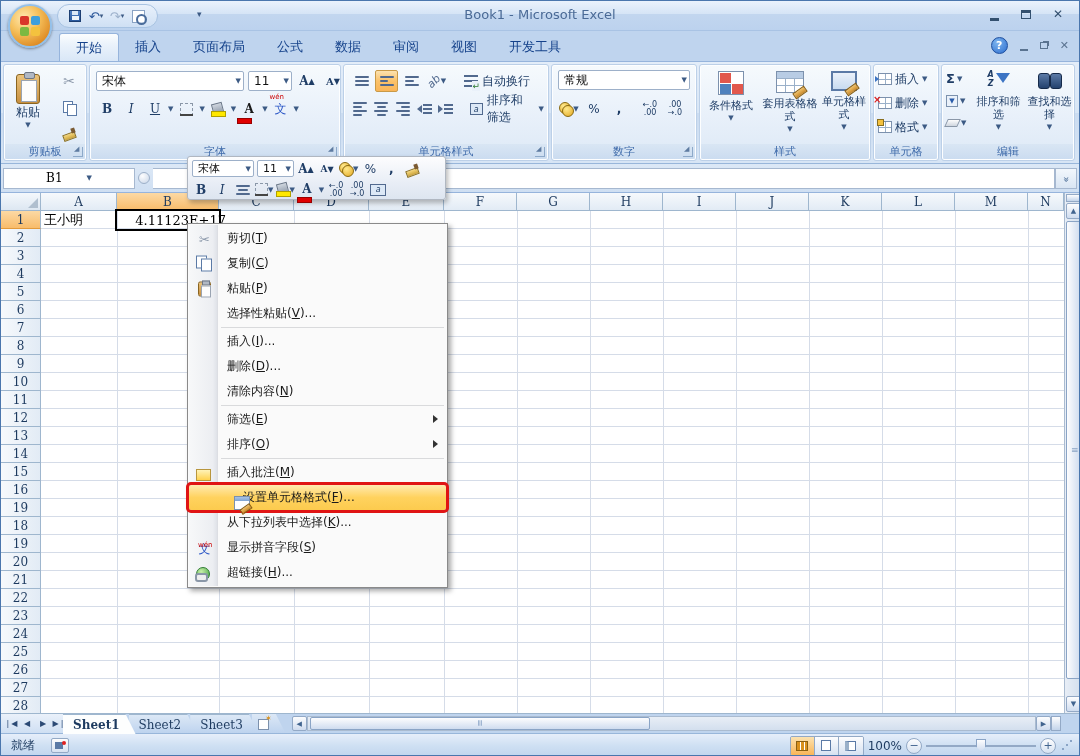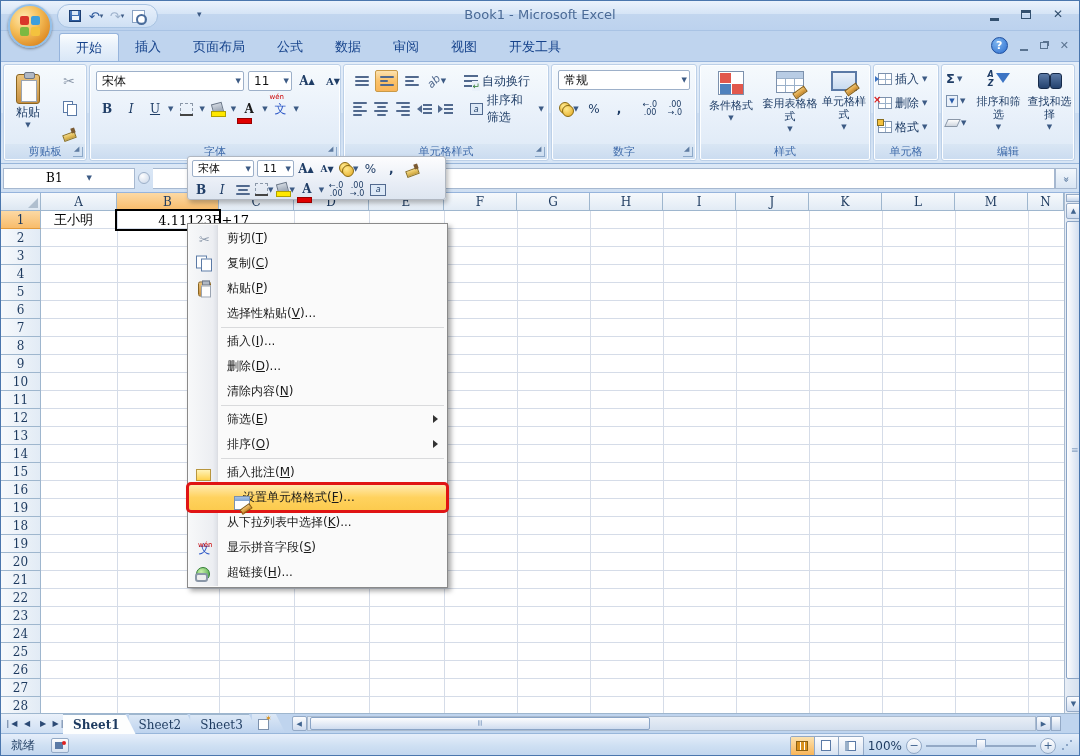--- a/index.html
+++ b/index.html
@@ -202,21 +202,21 @@
   #corner{position:absolute;left:0;top:0;width:40px;height:18px;background:linear-gradient(#f4f8fc,#dde7f2);border-right:1px solid #9eb6ce;border-bottom:1px solid #9eb6ce;}
   #corner::after{content:"";position:absolute;right:2px;bottom:2px;width:0;height:0;border-left:10px solid transparent;border-bottom:10px solid #b0bfcf;}
   .colhead{position:absolute;top:0;height:18px;background:linear-gradient(#f6f9fc,#e2ebf5);border-right:1px solid #9eb6ce;border-bottom:1px solid #9eb6ce;
     display:flex;align-items:center;justify-content:center;color:#1d3a5f;font-size:12px;}
   .rowhead{position:absolute;left:0;width:40px;height:18px;background:linear-gradient(90deg,#f6f9fc,#e2ebf5);border-right:1px solid #9eb6ce;border-bottom:1px solid #9eb6ce;
     display:flex;align-items:center;justify-content:center;color:#1d3a5f;font-size:12px;}
   .hd-sel{background:linear-gradient(#fcd9a4,#f8bc6b) !important;border-bottom:1px solid #e39a3b;}
   .gridline-v{position:absolute;top:18px;bottom:0;width:1px;background:#d5dce8;}
   #gridrows{position:absolute;left:40px;top:18px;right:17px;bottom:0;
     background:repeating-linear-gradient(#fff 0 17px,#d5dce8 17px 18px);}
-  .cellval{position:absolute;height:18px;display:flex;align-items:center;color:#000;font-size:13px;padding:0 13px;overflow:hidden;white-space:nowrap;}
+  .cellval{position:absolute;height:18px;display:flex;align-items:center;color:#000;font-size:13px;padding:0 3px;overflow:hidden;white-space:nowrap;}
   #sel-border{position:absolute;border:2px solid #000;background:transparent;}
   #fill-handle{position:absolute;width:5px;height:5px;background:#000;border:1px solid #fff;}
 
   
   #vscroll{position:absolute;right:0;top:0;width:17px;bottom:0;background:linear-gradient(90deg,#e8eef6,#d3dfee);border-left:1px solid #aabbd0;}
   .scrollbtn{position:absolute;left:1px;width:15px;height:16px;background:linear-gradient(#fdfdfe,#cfdcef);border:1px solid #93a9c6;border-radius:2px;
     display:flex;align-items:center;justify-content:center;font-size:7px;color:#41648f;}
   #v-split{position:absolute;left:1px;top:1px;width:15px;height:8px;background:linear-gradient(#fdfdfe,#c3d4ea);border:1px solid #93a9c6;}
   #v-thumb{position:absolute;left:1px;top:28px;width:15px;height:458px;background:linear-gradient(90deg,#fdfdfe,#cfdcef);border:1px solid #8aa4c6;border-radius:2px;}
   #v-thumb::after{content:"≡";position:absolute;left:4px;top:50%;transform:translateY(-50%);color:#8aa4c6;font-size:9px;}
@@ -701,21 +701,21 @@
         <div class="gridline-v" style="left: 589px;"></div>
         <div class="gridline-v" style="left: 662px;"></div>
         <div class="gridline-v" style="left: 735px;"></div>
         <div class="gridline-v" style="left: 808px;"></div>
         <div class="gridline-v" style="left: 881px;"></div>
         <div class="gridline-v" style="left: 954px;"></div>
         <div class="gridline-v" style="left: 1027px;"></div>
       </div>
     <div id="cells-layer">
         <div class="cellval serif" style="left: 40px; top: 18px; width: 76px; justify-content: flex-start;">王小明</div>
-        <div class="cellval serif" style="left: 116px; top: 18px; width: 112px; justify-content: flex-end; margin-left: 33px;">4.11123E+17</div>
+        <div class="cellval serif" style="left: 116px; top: 18px; width: 112px; justify-content: flex-end;">4.11123E+17</div>
       </div>
     <div id="sel-border" style="left: 114px; top: 16px; width: 106px; height: 22px;"></div>
     <div id="fill-handle" style="left: 215px; top: 33px;"></div>
     <div id="vscroll">
       <div id="v-split"></div>
       <div class="scrollbtn" style="top:10px;">▲</div>
       <div id="v-thumb"></div>
       <div class="scrollbtn" style="bottom:1px;">▼</div>
     </div>
   </div>

